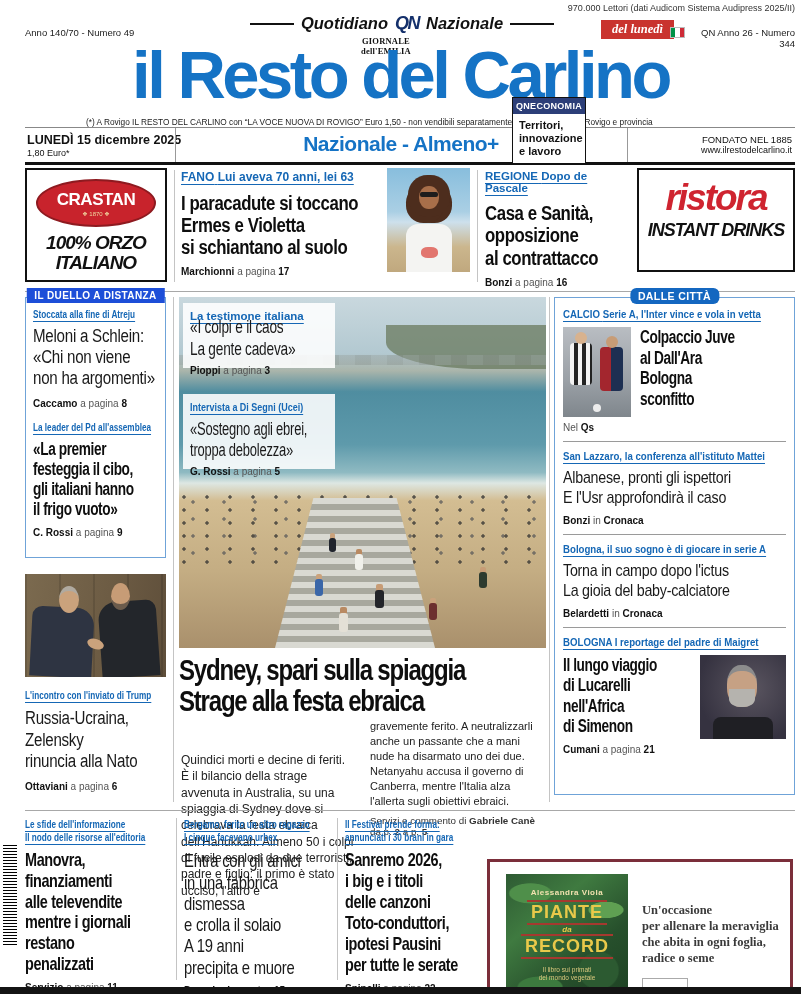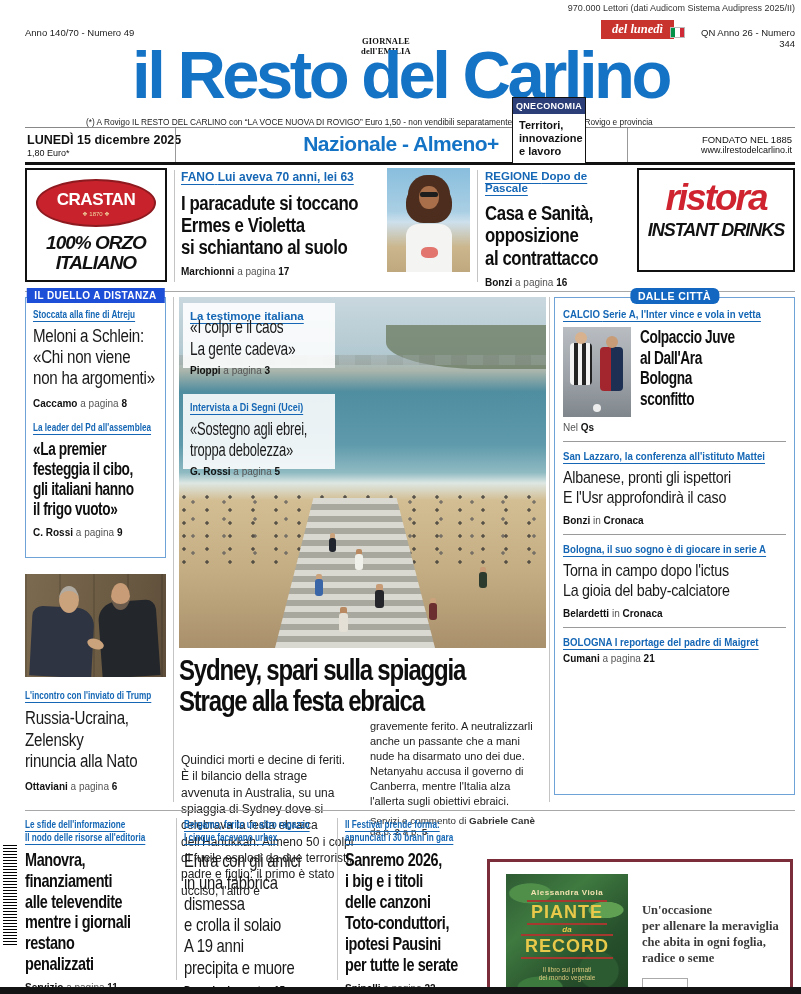--- a/index.html
+++ b/index.html
@@ -27,20 +27,27 @@
   .ph div{position:absolute;}
   .serif{font-family:"Liberation Serif",serif;}
 </style>
 </head>
 <body>
 
 <div class="page">
 
   <div class="abs" style="right:6px;top:3px;font-size:9px;color:#333;">970.000 Lettori  (dati Audicom Sistema Audipress 2025/II)</div>
   <div class="abs" style="left:25px;top:27px;font-size:9.5px;color:#222;">Anno 140/70 - Numero 49</div>
+  <div class="abs" style="left:250px;top:13px;width:304px;display:flex;align-items:center;gap:7px;">
+    <div style="flex:1;height:2px;background:#111;"></div>
+    <span style="font-style:italic;font-weight:bold;font-size:16.5px;">Quotidiano</span>
+    <span style="font-style:italic;font-weight:bold;font-size:18px;color:#14306b;letter-spacing:-1.5px;">QN</span>
+    <span style="font-style:italic;font-weight:bold;font-size:16.5px;">Nazionale</span>
+    <div style="flex:1;height:2px;background:#111;"></div>
+  </div>
   <div class="abs serif" style="left:601px;top:20px;background:#c9332e;color:#fff;font-style:italic;font-weight:bold;font-size:12.5px;padding:2px 11px;">del lunedì</div>
   <div class="abs" style="left:670px;top:27px;width:13px;height:9px;border:1px solid #bbb;background:linear-gradient(90deg,#009246 0 33%,#fff 33% 66%,#ce2b37 66%);"></div>
   <div class="abs" style="left:690px;top:27px;width:105px;font-size:9.5px;color:#222;text-align:right;">QN Anno 26 - Numero 344</div>
 
   <div class="abs serif" style="left:338px;top:36px;width:96px;text-align:center;font-size:8.5px;font-weight:bold;letter-spacing:.2px;">GIORNALE dell'EMILIA</div>
   <div class="abs" style="left:0;right:0;top:41px;text-align:center;font-size:67px;font-weight:bold;color:#1573c5;letter-spacing:-3.5px;line-height:1;">il Resto del Carlino</div>
 
   <div class="abs" style="left:512px;top:97px;width:72px;border:1.5px solid #111;background:#fff;z-index:6;">
     <div style="background:#2c3e78;color:#fff;font-size:9px;font-weight:bold;text-align:center;padding:3px 0;letter-spacing:.3px;">QNECONOMIA</div>
     <div class="pre" style="padding:5px 6px;font-size:11px;font-weight:bold;line-height:1.18;">Territori,
@@ -225,20 +232,31 @@
       <div class="k cx pre" style="font-size:11.5px;">Bologna, il suo sogno è di giocare in serie A</div>
       <div class="hl pre cx" style="font-size:17px;line-height:1.2;margin-top:6px;">Torna in campo dopo l'ictus
 La gioia del baby-calciatore</div>
       <div class="byl" style="margin-top:6px;"><span class="a">Belardetti</span> <span class="m">in</span> <span class="a">Cronaca</span></div>
       <div class="inhr"></div>
 
       <div class="k cx" style="font-size:11.5px;">
         <span>BOLOGNA</span>
         <span>I reportage del padre di Maigret</span>
       </div>
+      <div style="display:flex;gap:8px;margin-top:7px;">
+        <div class="hb pre cx8" style="font-size:17.5px;line-height:1.18;flex:1;">Il lungo viaggio
+di Lucarelli
+nell'Africa
+di Simenon</div>
+        <div class="ph" style="position:relative;flex:0 0 86px;height:84px;background:radial-gradient(circle at 60% 40%,#5a5560 0%,#353240 75%);">
+          <div style="left:27px;top:10px;width:30px;height:36px;background:#c6a184;border-radius:45%;border-top:6px solid #8c8c8c;"></div>
+          <div style="left:29px;top:34px;width:26px;height:18px;background:#b5b3ae;border-radius:0 0 45% 45%;"></div>
+          <div style="left:13px;bottom:0;width:60px;height:22px;background:#1f1f24;border-radius:8px 8px 0 0;"></div>
+        </div>
+      </div>
       <div class="byl" style="margin-top:5px;"><span class="a">Cumani</span> <span class="m">a pagina</span> <span class="a">21</span></div>
     </div>
   </div>
 
   <div class="hrl" style="top:810px;"></div>
 
   <div class="abs" style="left:3px;top:845px;width:14px;height:100px;background:repeating-linear-gradient(180deg,#000 0 1px,#fff 1px 3px);"></div>
 
   <div class="abs" style="left:25px;top:818px;width:143px;">
     <div class="k cx8 pre" style="font-size:10.5px;line-height:1.25;">Le sfide dell'informazione

